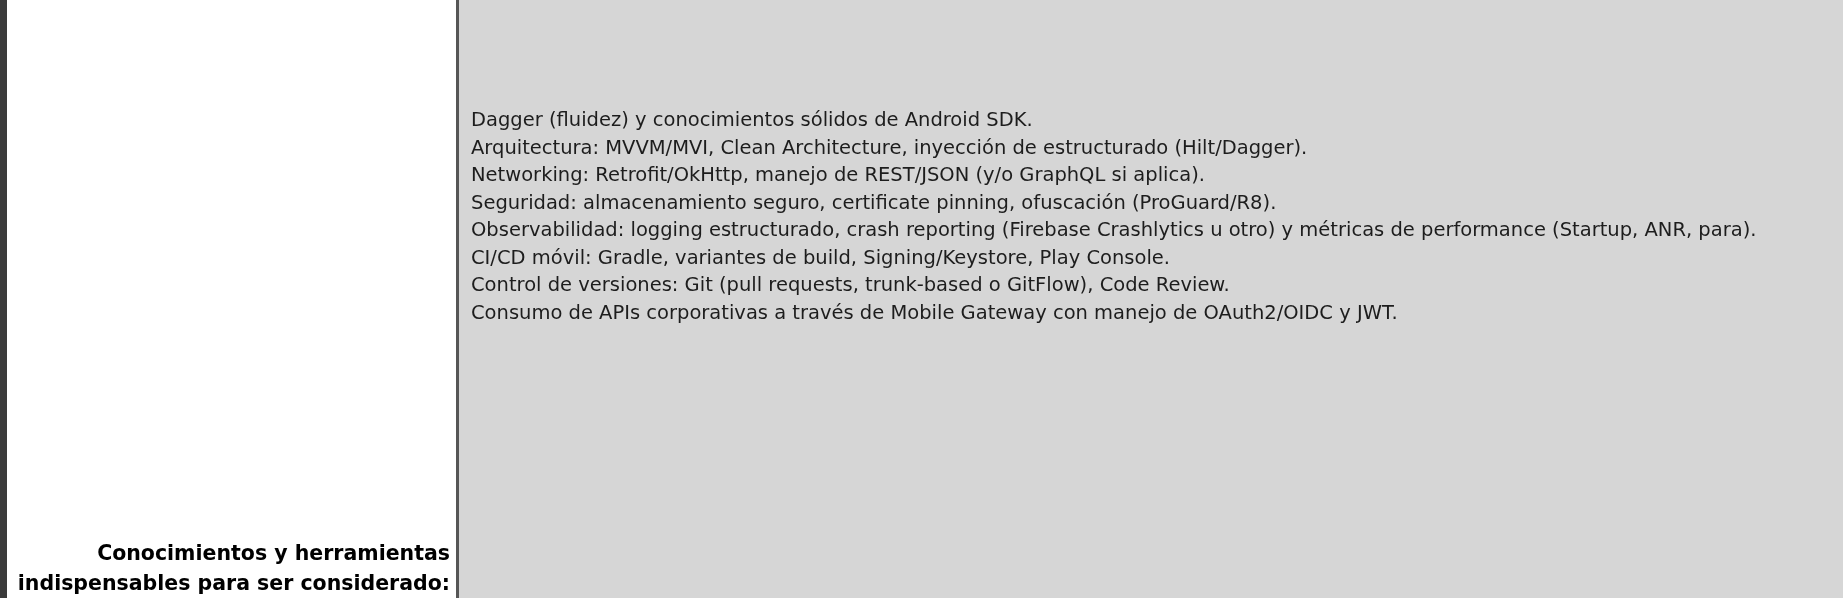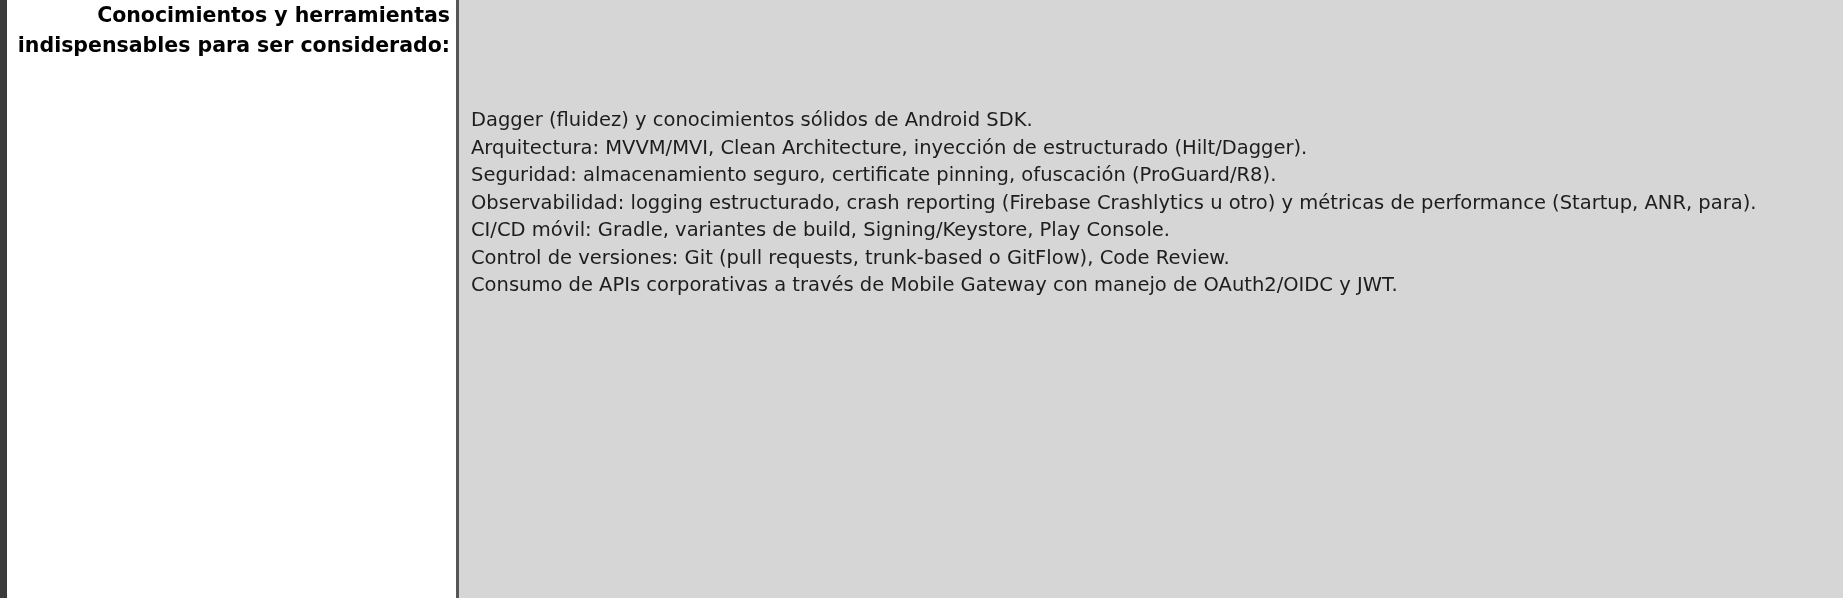--- a/index.html
+++ b/index.html
@@ -43,21 +43,21 @@
     box-sizing: border-box;
   }
 
   .cell-label {
     width: 452px;
     min-width: 452px;
     background: #ffffff;
     border-right: 3px solid #565656;
     box-sizing: border-box;
     display: flex;
-    align-items: flex-start;
+    align-items: flex-end;
     justify-content: flex-end;
     padding: 0 6px 0 10px;
   }
 
   .label-text {
     font-weight: bold;
     font-size: 20.5px;
     line-height: 30px;
     text-align: right;
     color: #000000;
@@ -101,20 +101,21 @@
 
     <div class="cell-label">
       <div class="label-text">Conocimientos y herramientas indispensables para ser considerado:</div>
     </div>
 
     <div class="cell-content">
       <div class="content-top-clip"></div>
       <div class="content-body">
         <div class="content-line">Dagger (fluidez) y conocimientos sólidos de Android SDK.</div>
         <div class="content-line">Arquitectura: MVVM/MVI, Clean Architecture, inyección de estructurado (Hilt/Dagger).</div>
+        <div class="content-line">Networking: Retrofit/OkHttp, manejo de REST/JSON (y/o GraphQL si aplica).</div>
         <div class="content-line">Seguridad: almacenamiento seguro, certificate pinning, ofuscación (ProGuard/R8).</div>
         <div class="content-line">Observabilidad: logging estructurado, crash reporting (Firebase Crashlytics u otro) y métricas de performance (Startup, ANR, para).</div>
         <div class="content-line">CI/CD móvil: Gradle, variantes de build, Signing/Keystore, Play Console.</div>
         <div class="content-line">Control de versiones: Git (pull requests, trunk-based o GitFlow), Code Review.</div>
         <div class="content-line">Consumo de APIs corporativas a través de Mobile Gateway con manejo de OAuth2/OIDC y JWT.</div>
       </div>
     </div>
 
   </div>
 </div>

